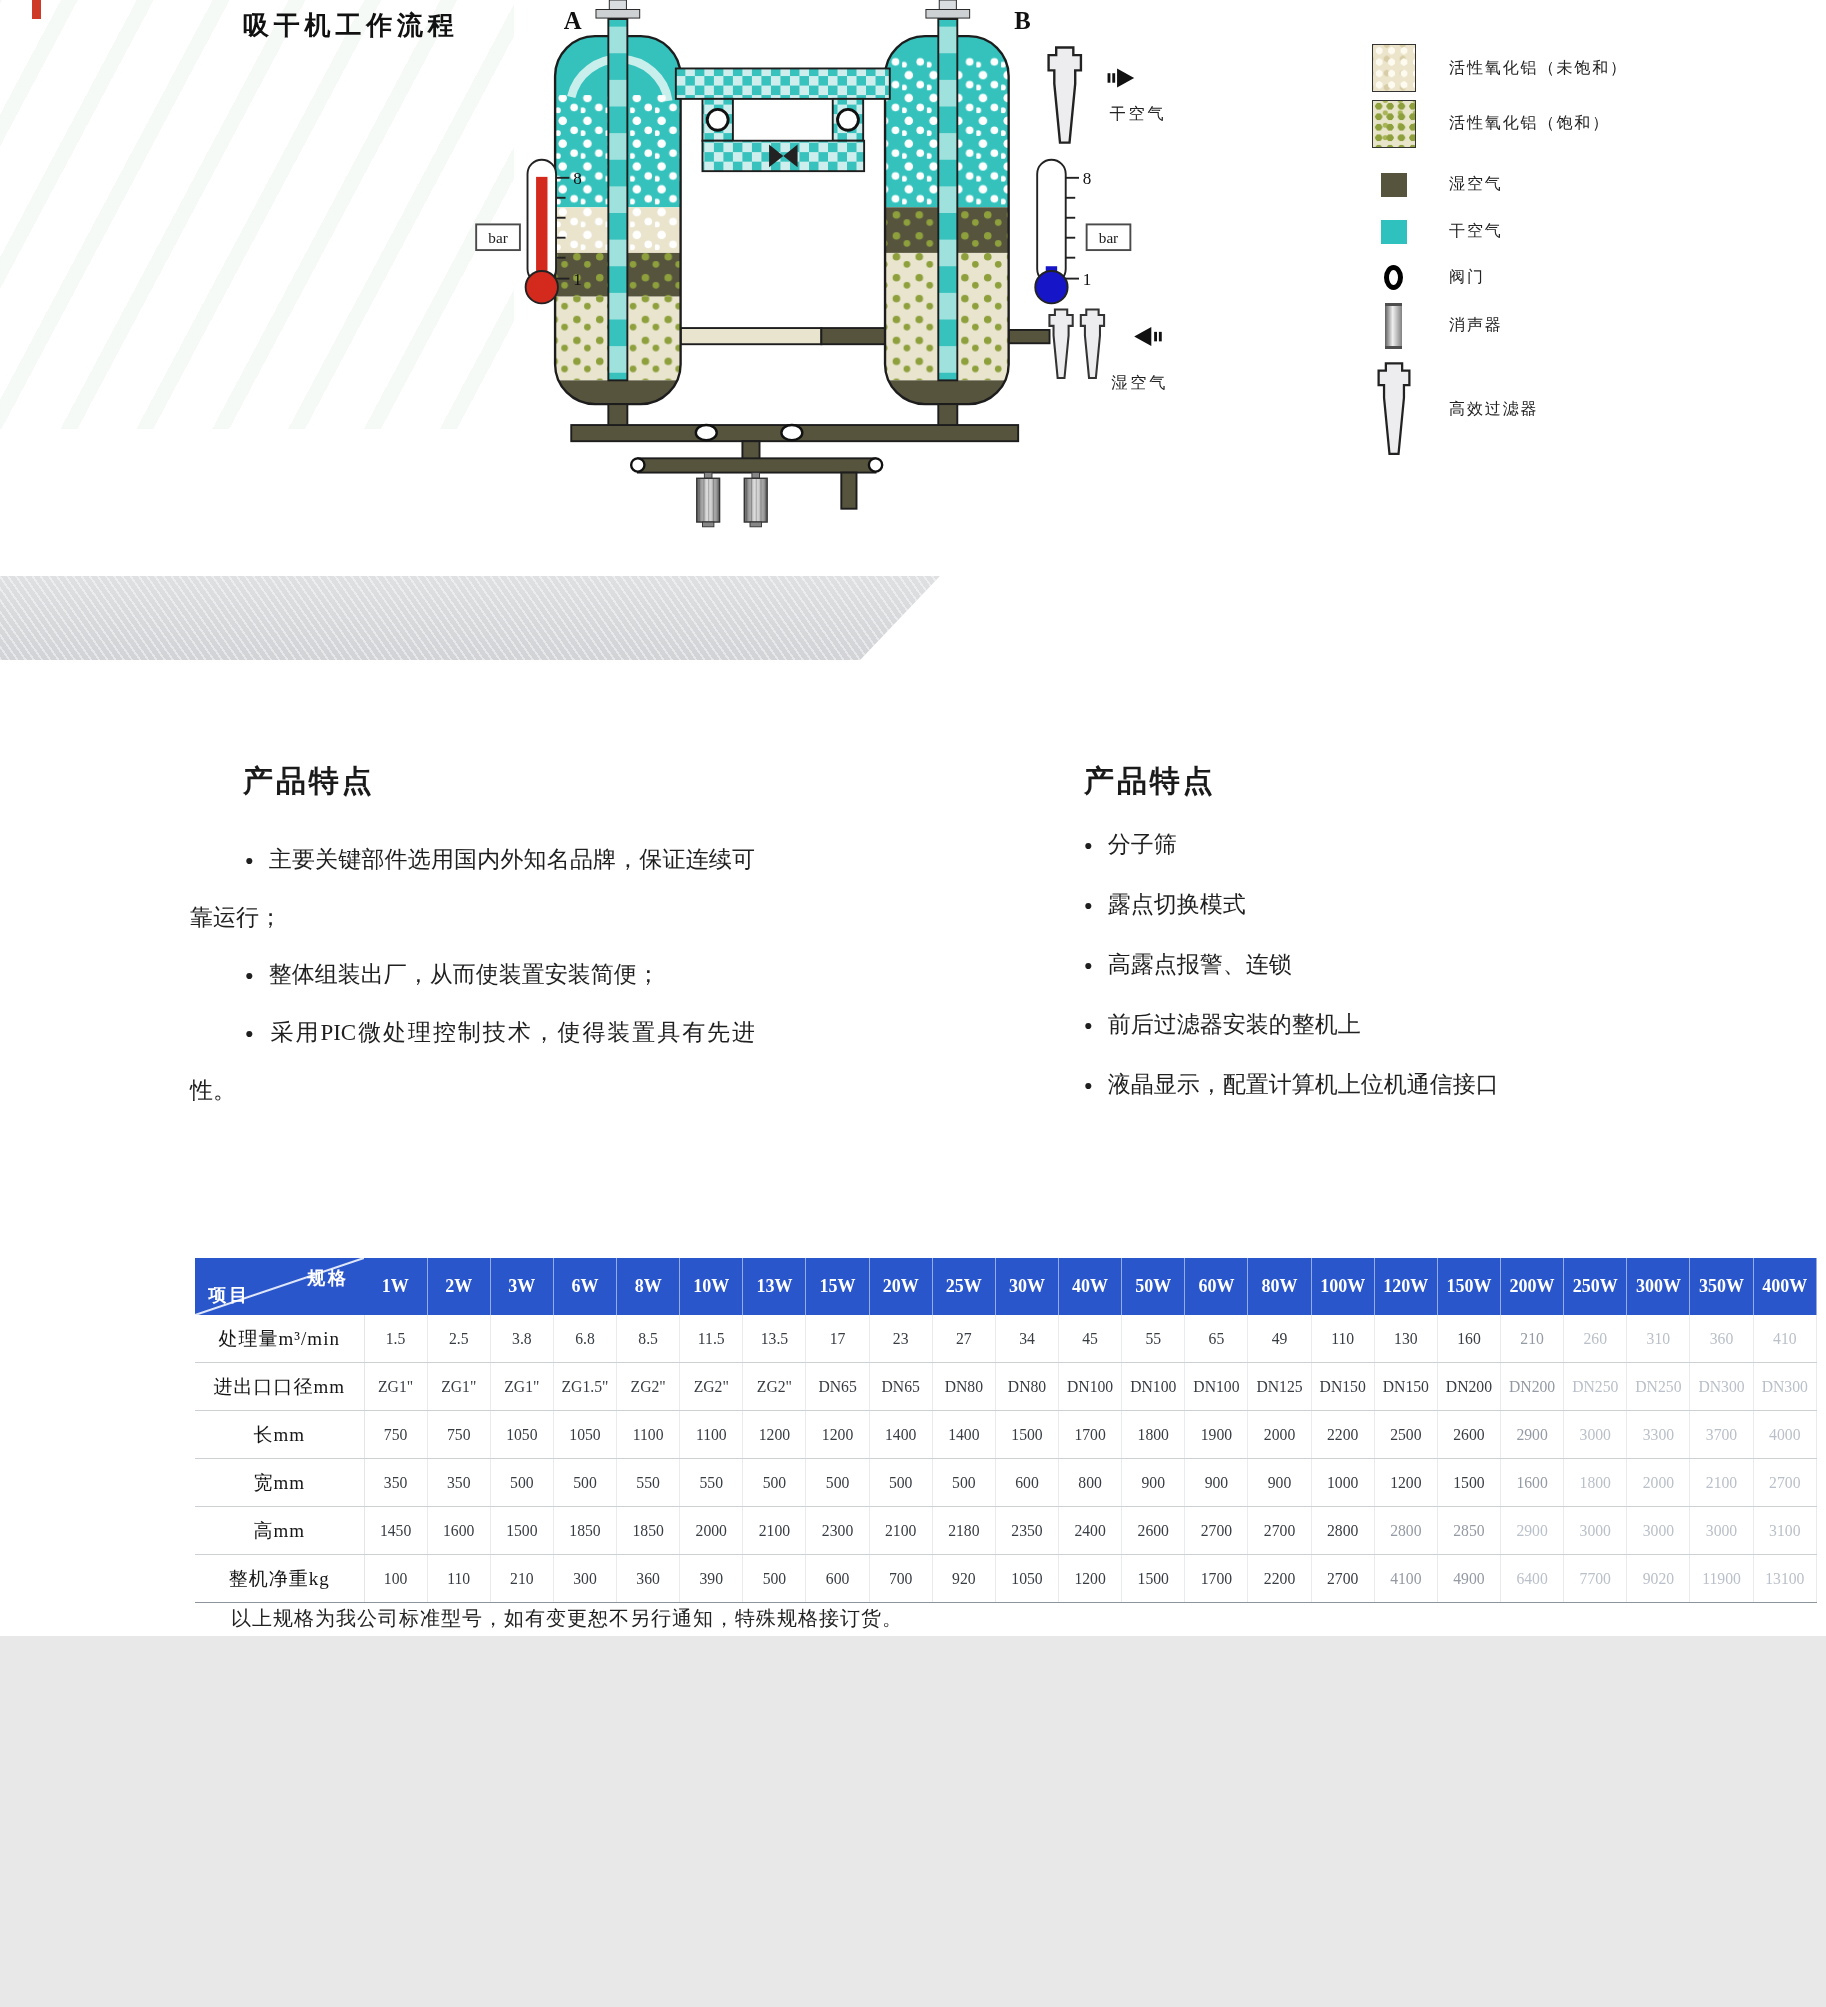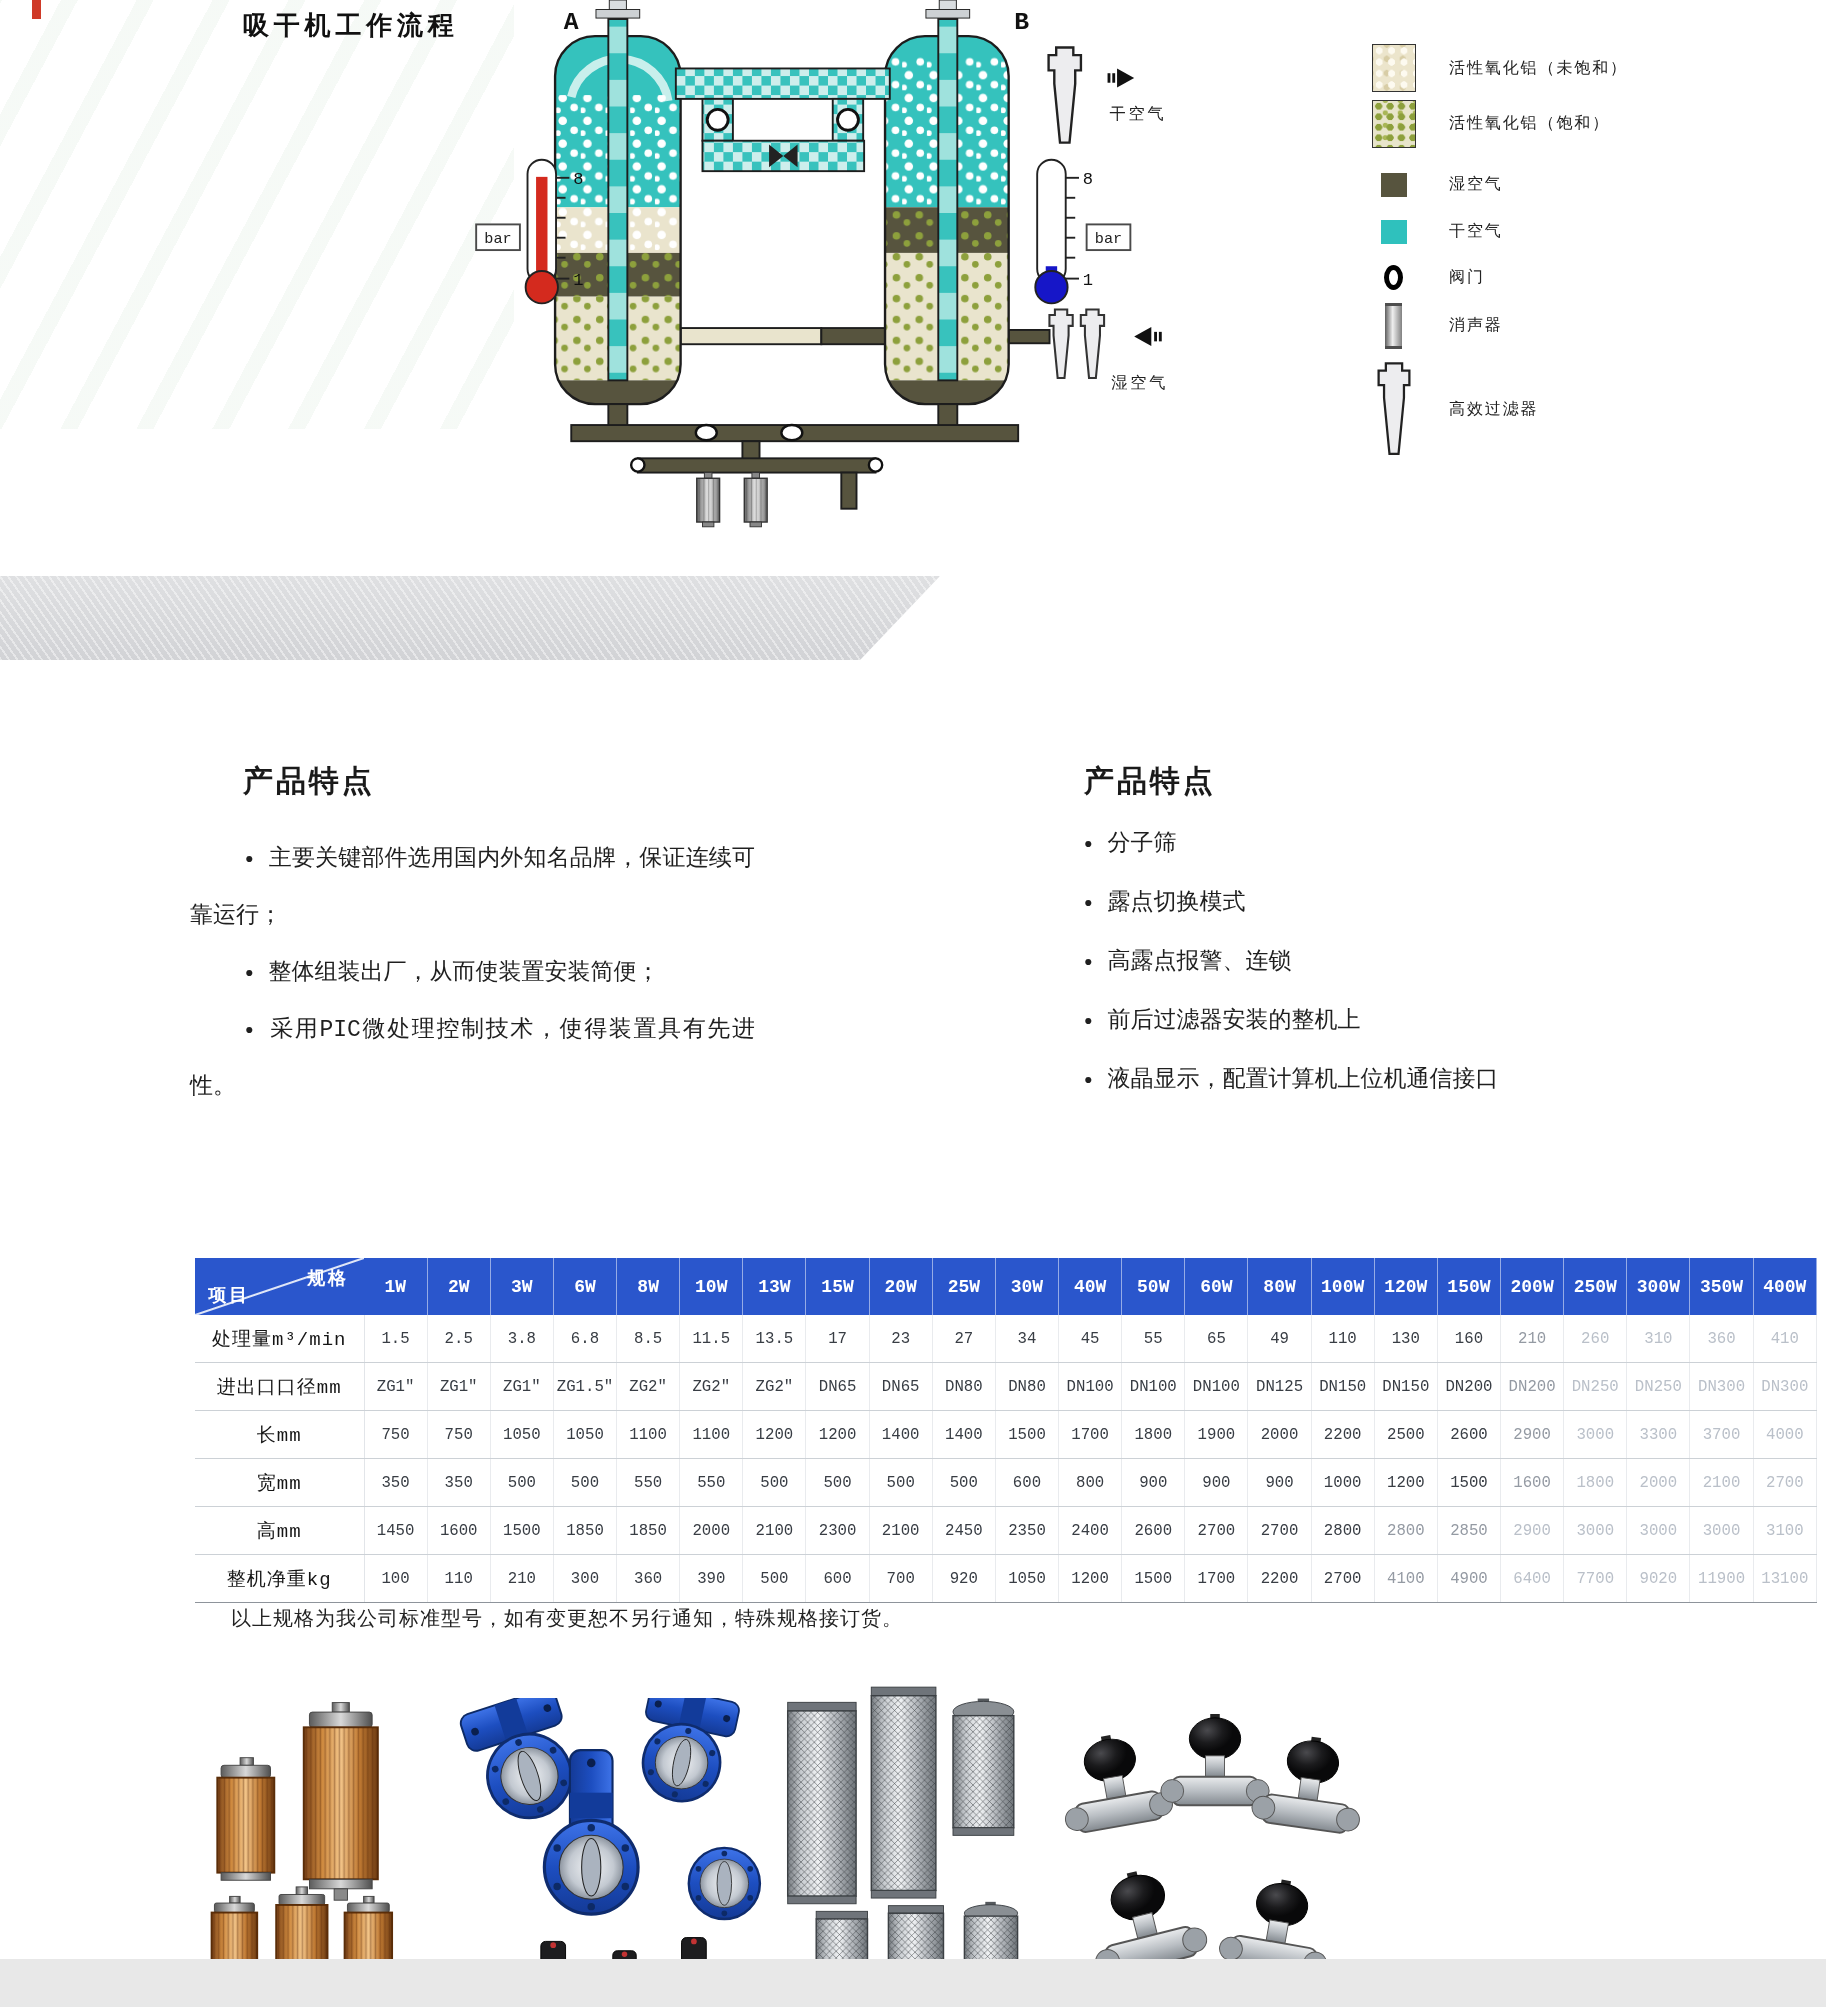--- a/index.html
+++ b/index.html
@@ -1,17 +1,17 @@
 <!DOCTYPE html>
 <html style="font-size:15px"><head>
 <meta charset="utf-8">
 <style>
   html,body{margin:0;padding:0;background:#e8e8e8;}
-  .page{position:relative;width:1826px;height:1959px;background:#ffffff;overflow:hidden;
-        font-family:Liberation Mono, monospace;color:#1d1d1d;}
+  .page{position:relative;width:1826px;height:1636px;background:#ffffff;overflow:hidden;
+        font-family:Liberation Serif, serif;color:#1d1d1d;}
   
   .scan-streaks{position:absolute;left:-76px;top:-28.5px;width:590px;height:457px;
     background:repeating-linear-gradient(118deg,rgba(198,222,200,.16) 0 15px,rgba(255,255,255,0) 15px 67px);
     pointer-events:none;}
   .red-nick{position:absolute;left:32px;top:0;width:8.6px;height:19px;background:#cf3a28;}
   
   .diagram-title{position:absolute;left:243px;top:7.6px;font-size:26px;font-weight:700;letter-spacing:4.8px;color:#111;}
   .flow-svg{position:absolute;left:457px;top:0;}
   
   .legend{position:absolute;left:1365px;top:44px;width:314px;}
@@ -458,21 +458,21 @@
           <th class="rowlab">高mm</th>
           <td>1450</td>
           <td>1600</td>
           <td>1500</td>
           <td>1850</td>
           <td>1850</td>
           <td>2000</td>
           <td>2100</td>
           <td>2300</td>
           <td>2100</td>
-          <td>2450</td>
+          <td>2180</td>
           <td>2350</td>
           <td>2400</td>
           <td>2600</td>
           <td>2700</td>
           <td>2700</td>
           <td>2800</td>
           <td class="fade1">2800</td>
           <td class="fade1">2850</td>
           <td class="fade2">2900</td>
           <td class="fade2">3000</td>

